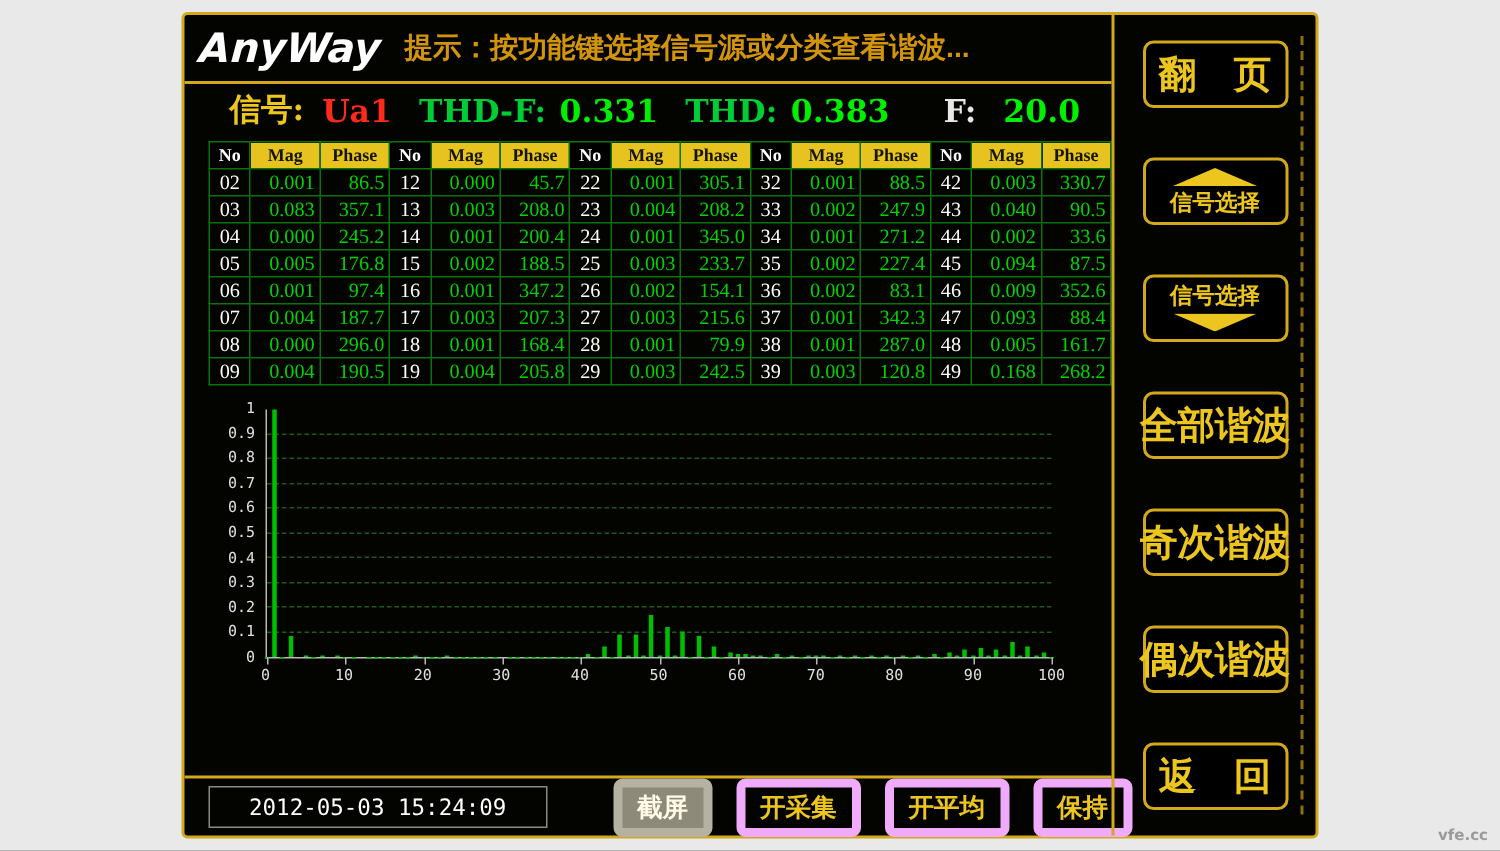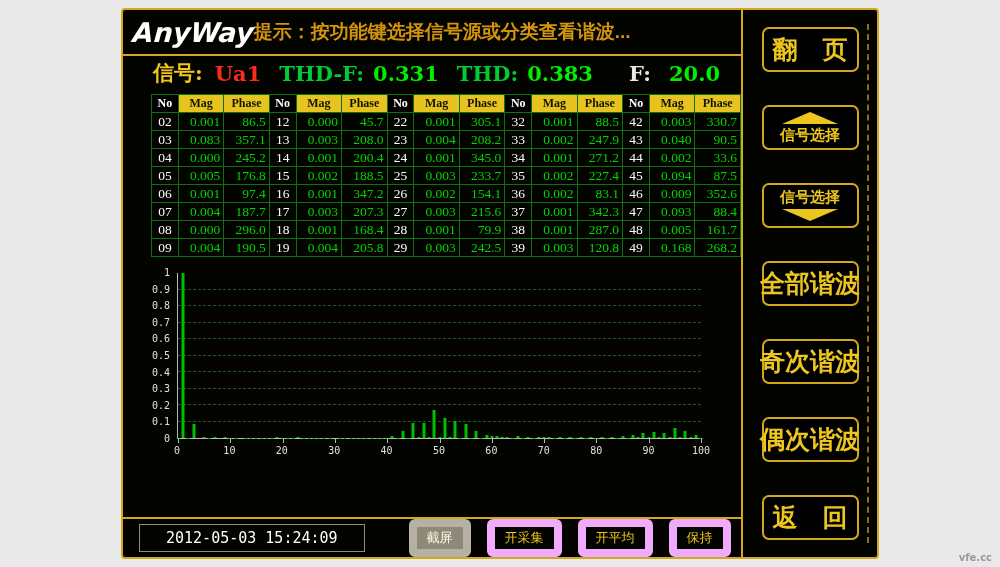--- a/index.html
+++ b/index.html
@@ -10,34 +10,34 @@
 
   .screen { position:absolute; left:121px; top:8px; width:758px; height:551px;
             background:#030300; border:2px solid #d2a81c; border-radius:4px; display:flex; }
 
   
   .main { flex:1; display:flex; flex-direction:column; min-width:0; }
 
   .topbar { height:44px; display:flex; align-items:center; padding:0 10px; }
   .logo { color:#ffffff; font-style:italic; font-weight:bold; font-size:27px;
           font-family:"DejaVu Sans", sans-serif; transform:skewX(-4deg); }
-  .hint { color:#d2940a; font-size:19px; font-weight:bold; white-space:nowrap; }
+  .hint { color:#d2940a; font-size:19px; font-weight:bold; margin-left:16px; white-space:nowrap; }
 
   .hline { height:2px; background:#d2a81c; flex:none; }
 
   .signal-row { height:34px; display:flex; align-items:center; padding-left:30px;
                 font-family:"DejaVu Serif", serif; font-size:21px; font-weight:bold; white-space:nowrap; }
   .sig-label { color:#eec61c; }
   .sig-name  { color:#ff2a1a; margin-left:12px; }
   .sig-glabel{ color:#00cc33; margin-left:18px; }
   .sig-gval  { color:#00ee00; margin-left:9px; }
   .sig-wlabel{ color:#e8e8e8; margin-left:36px; }
 
   
-  table.harm { border-collapse:collapse; table-layout:fixed; margin:4px 0 0 28px;
+  table.harm { border-collapse:collapse; table-layout:fixed; margin:4px 0 0 16px;
                font-family:"Liberation Serif", serif;border-radius:16px; }
   table.harm th, table.harm td { border:1px solid #0d720d; height:18px; overflow:hidden; }
   table.harm th { font-size:12px; font-weight:bold; }
   th.col-no  { width:26px; background:#000; color:#fff; }
   th.col-val { width:44px; background:#e6c31f; color:#141400; }
   td { font-size:13.5px; color:#00d400; text-align:right; padding-right:3px; }
   td.cell-no { color:#ffffff; text-align:center; padding-right:0; }
 
   
   .chart { position:relative; height:194px; margin:12px 0 0 26px; flex:none; }
@@ -53,22 +53,22 @@
   .xtick { position:absolute; transform:translateX(-50%); font-size:10px; color:#e0e0e0;
            font-family:"DejaVu Sans Mono", monospace; }
 
   .spacer { flex:1; }
 
   
   .statusbar { height:38px; display:flex; align-items:center; padding-left:16px; flex:none; }
   .timestamp { border:1px solid #8a8a8a; color:#ffffff; font-size:15px; padding:4px 26px;
                font-family:"DejaVu Sans Mono", monospace; white-space:nowrap; }
   .sb-buttons { display:flex; gap:16px; margin-left:44px; }
-  .sb-btn { border:8px solid #f0abfc; color:#ecc61e; background:transparent; border-radius:6px;
-            font-size:13px; font-weight:normal; padding:2px 10px; white-space:nowrap; cursor:pointer; }
+  .sb-btn { border:6px solid #f0abfc; color:#ecc61e; background:transparent; border-radius:6px;
+            font-size:17px; font-weight:bold; padding:2px 10px; white-space:nowrap; cursor:pointer; }
   .sb-btn.active { background:#8e8a79; border-color:#b5b2a4; color:#fffbe8; }
 
   
   .vline { width:2px; background:#d2a81c; flex:none; }
   .sidebar { width:134px; position:relative; display:flex; flex-direction:column;
              align-items:center; justify-content:space-between; padding:17px 0; }
   .sidebar::after { content:''; position:absolute; right:8px; top:14px; bottom:14px;
                     border-right:2px dashed #8a6e10; }
   .side-btn { width:97px; height:45px; border:2px solid #d2a81c; border-radius:7px;
               color:#ecc61e; background:#000; display:flex; flex-direction:column;

